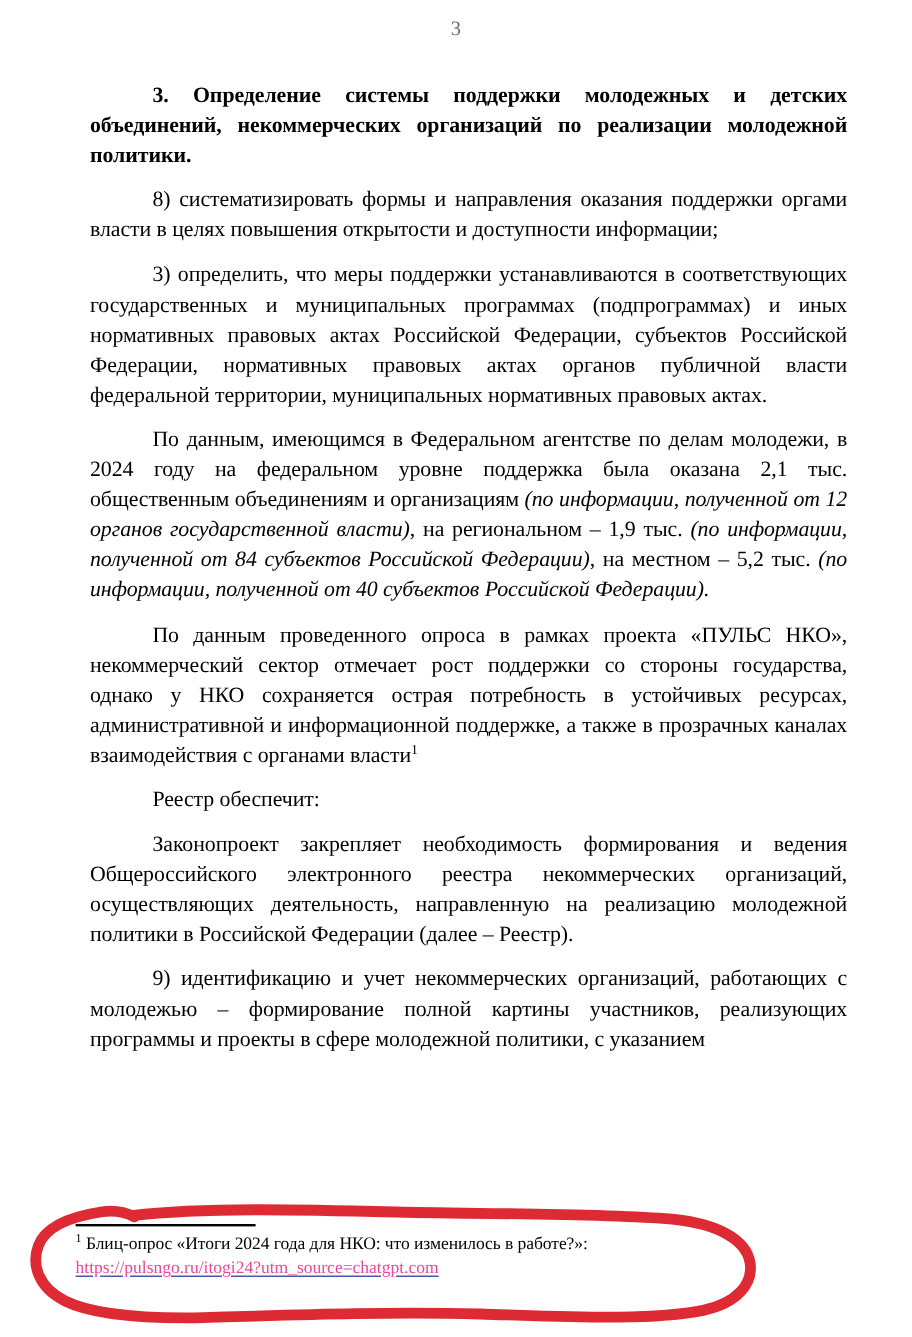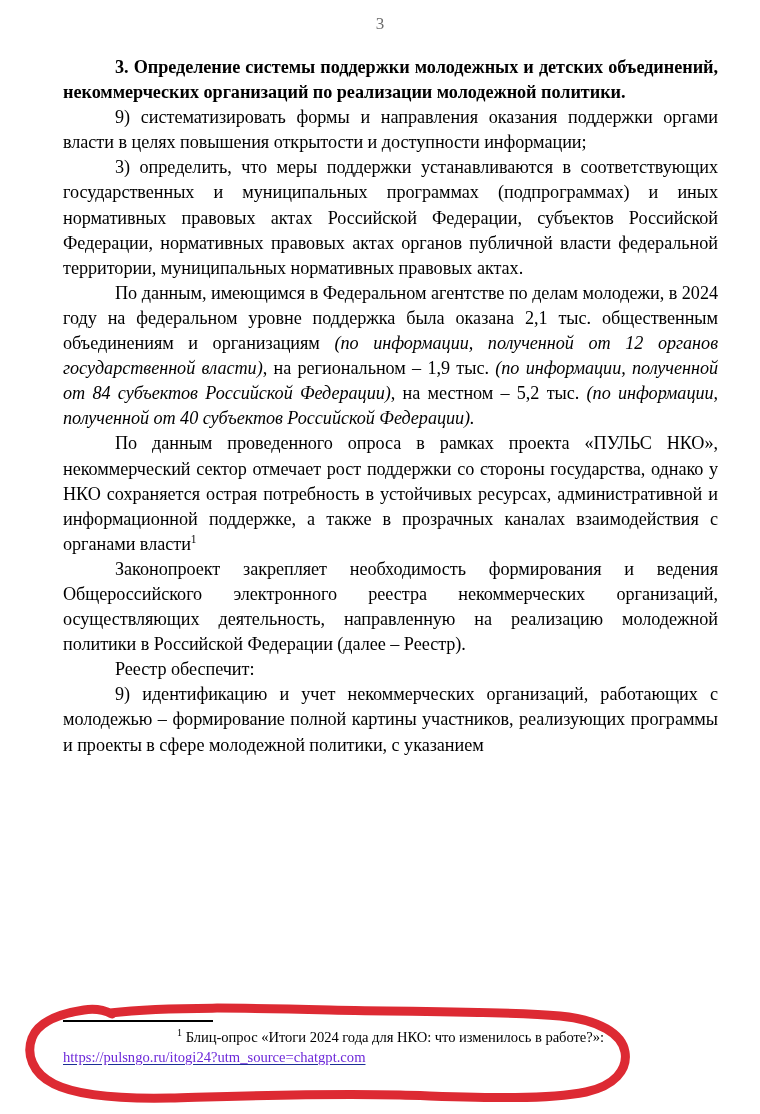--- a/index.html
+++ b/index.html
@@ -36,21 +36,21 @@
   }
 
   .content {
     position: absolute;
     left: 63px;
     top: 55px;
     width: 655px;
   }
 
   p.para {
-    margin: 0;
+    margin: 12px;
     font-size: 18.2px;
     line-height: 25.1px;
     text-align: justify;
     text-justify: inter-word;
     text-indent: 52px;
     letter-spacing: -0.05px;
     word-spacing: 0px;
     hyphens: none;
   }
 
@@ -76,34 +76,34 @@
   .footnote-rule {
     width: 150px;
     height: 0;
     border-top: 2.2px solid #000;
     margin: 0 0 6px 0;
   }
   .footnote-text {
     margin: 0;
     font-size: 14.6px;
     line-height: 19px;
-    text-align: center;
+    text-align: left;
     letter-spacing: -0.05px;
   }
   .footnote-text sup {
     font-size: 10px;
     vertical-align: super;
     line-height: 0;
   }
   .footnote-link {
     display: inline-block;
     margin-top: 1px;
     font-size: 14.6px;
     line-height: 19px;
-    color: #6d28d9;
+    color: #ec4899;
     text-decoration: underline;
     text-decoration-color: #1c2f96;
     text-underline-offset: 1.5px;
   }
 
   
   .annotation-layer {
     position: absolute;
     left: 0;
     top: 0;
@@ -117,37 +117,37 @@
 
 <div class="page">
 
   <div class="page-number">3</div>
 
   <div class="content">
 
     <p class="para bold">3. Определение системы поддержки молодежных и детских объединений, некоммерческих организаций по реализации молодежной политики.</p>
 
 
-    <p class="para">9) систематизировать формы и направления оказания поддержки оргами власти в целях повышения открытости и доступности информации;</p>
+    <p class="para">8) систематизировать формы и направления оказания поддержки оргами власти в целях повышения открытости и доступности информации;</p>
 
 
     <p class="para">3) определить, что меры поддержки устанавливаются в соответствующих государственных и муниципальных программах (подпрограммах) и иных нормативных правовых актах Российской Федерации, субъектов Российской Федерации, нормативных правовых актах органов публичной власти федеральной территории, муниципальных нормативных правовых актах.</p>
 
     <p class="para">
       <span>По данным, имеющимся в Федеральном агентстве по делам молодежи, в 2024 году на федеральном уровне поддержка была оказана 2,1 тыс. общественным объединениям и организациям </span><span class="italic">(по информации, полученной от 12 органов государственной власти)</span><span>, на региональном – 1,9 тыс. </span><span class="italic">(по информации, полученной от 84 субъектов Российской Федерации)</span><span>, на местном – 5,2 тыс. </span><span class="italic">(по информации, полученной от 40 субъектов Российской Федерации).</span>
     </p>
 
     <p class="para">
       <span>По данным проведенного опроса в рамках проекта «ПУЛЬС НКО», некоммерческий сектор отмечает рост поддержки со стороны государства, однако у НКО сохраняется острая потребность в устойчивых ресурсах, административной и информационной поддержке, а также в прозрачных каналах взаимодействия с органами власти</span><sup class="fnref">1</sup>
     </p>
 
 
+    <p class="para">Реестр обеспечит:</p>
+
     <p class="para">Законопроект закрепляет необходимость формирования и ведения Общероссийского электронного реестра некоммерческих организаций, осуществляющих деятельность, направленную на реализацию молодежной политики в Российской Федерации (далее – Реестр).</p>
-
-    <p class="para">Реестр обеспечит:</p>
 
     <p class="para">9) идентификацию и учет некоммерческих организаций, работающих с молодежью – формирование полной картины участников, реализующих программы и проекты в сфере молодежной политики, с указанием</p>
 
   </div>
 
   <div class="footnote-area">
     <div class="footnote-rule"></div>
     <p class="footnote-text">
       <sup>1</sup>
       <span>Блиц-опрос «Итоги 2024 года для НКО: что изменилось в работе?»:</span>

